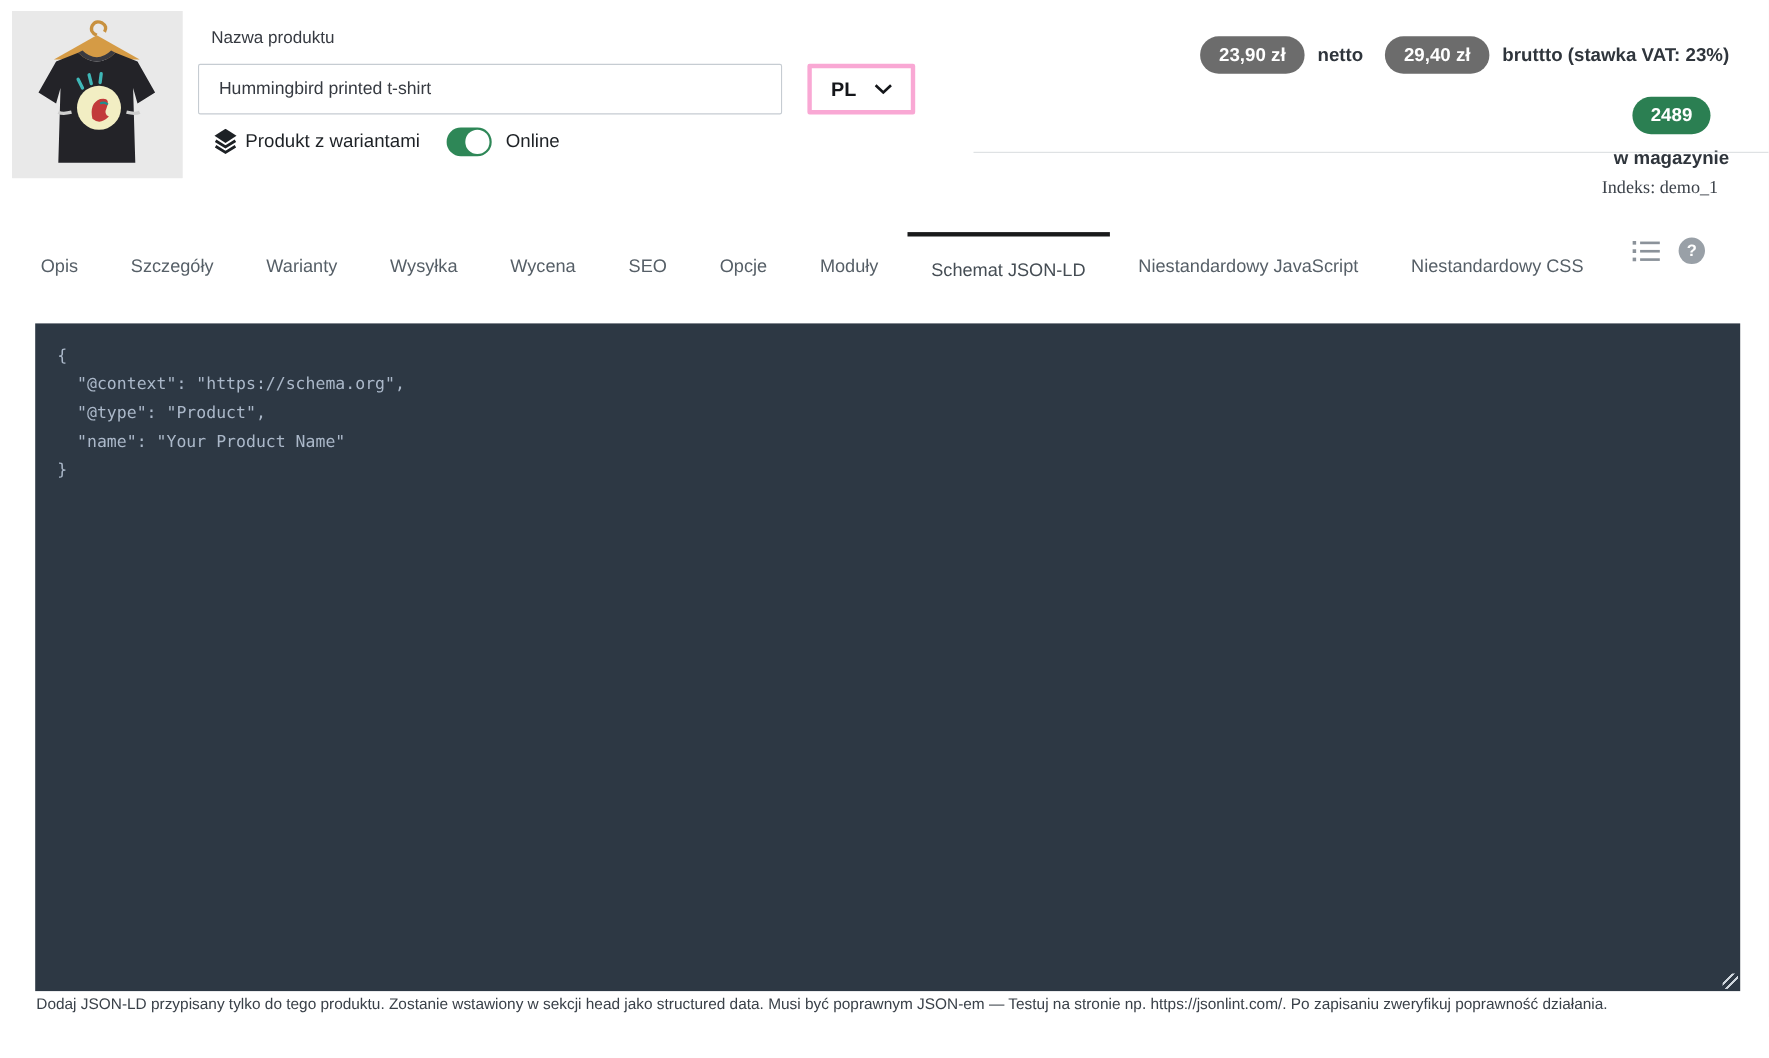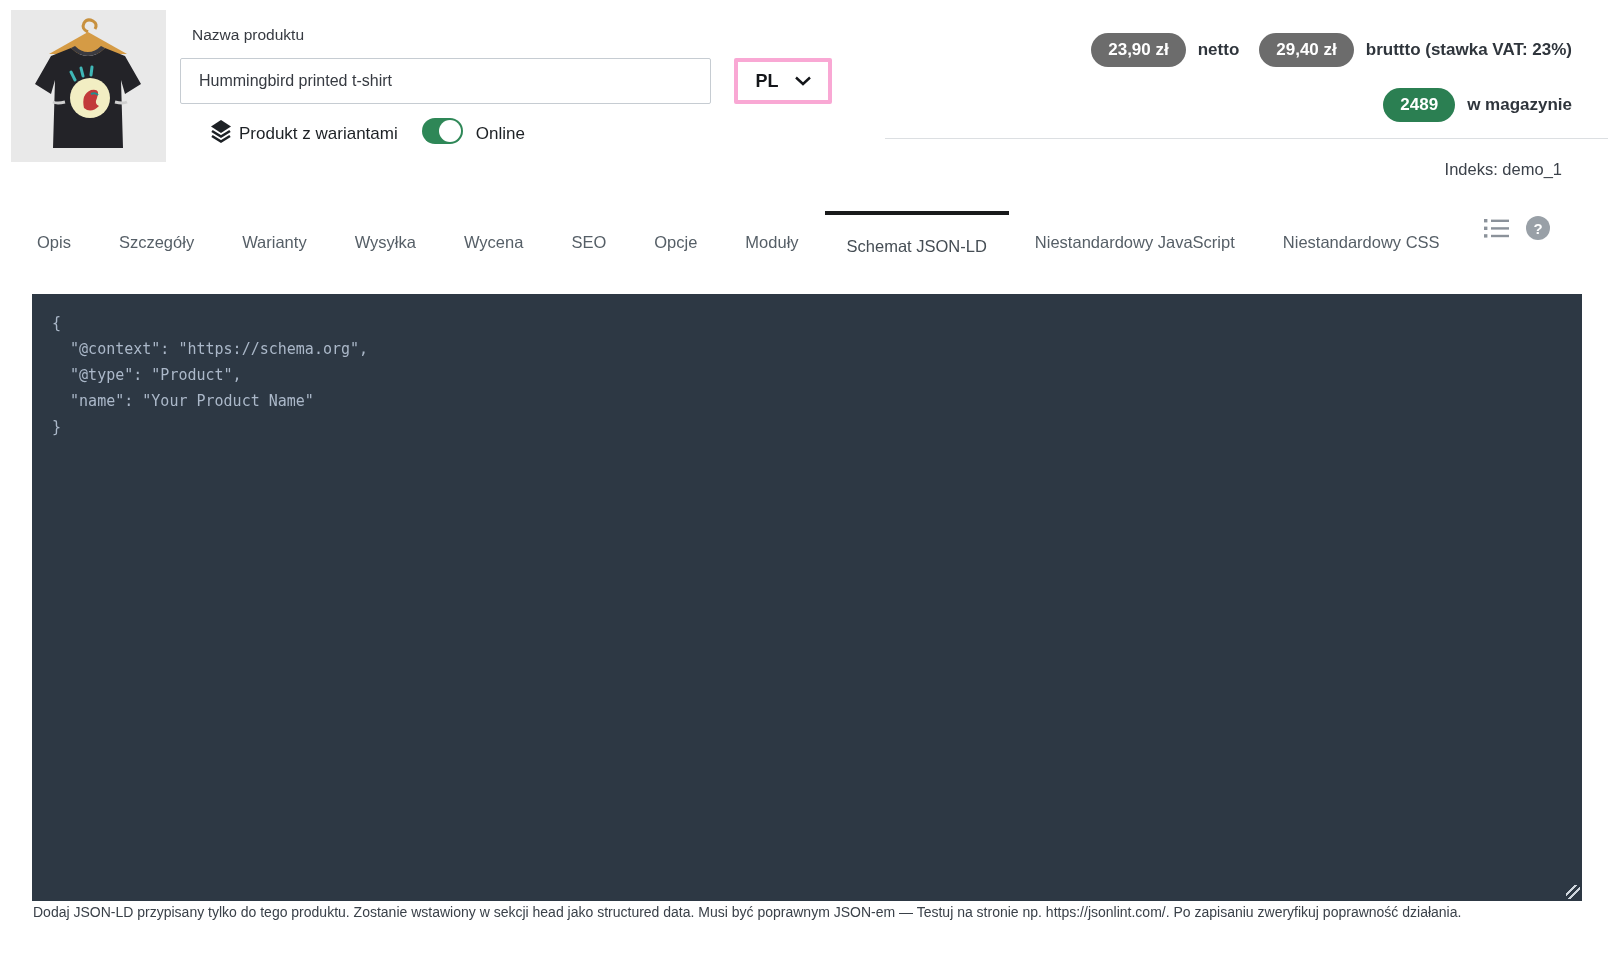--- a/index.html
+++ b/index.html
@@ -10,39 +10,39 @@
   
   .thumb { position:absolute; left:11px; top:10px; width:155px; height:152px; background:#e9e9e9; cursor:pointer; }
   .name-label { position:absolute; left:192px; top:26px; font-size:15.5px; color:#363a41; }
   .name-input { position:absolute; left:180px; top:58px; width:531px; height:46px;
     border:1px solid #c6ccd2; border-radius:2px; background:#fff; padding:0 18px;
     font-family:"Liberation Sans", sans-serif; font-size:16px; color:#363a41; }
   .lang-select { position:absolute; left:734px; top:58px; width:98px; height:46px;
     border:4px solid #f9a8d4; border-radius:2px; background:#fff; display:flex;
     align-items:center; justify-content:center; gap:16px; cursor:pointer; }
   .lang-select .code { font-size:18px; font-weight:bold; color:#14161a; }
-  .variants-row { position:absolute; left:210px; top:114px; display:flex; align-items:flex-end; height:30px; }
+  .variants-row { position:absolute; left:194px; top:114px; display:flex; align-items:center; height:30px; }
   .variants-row .v-icon { display:flex; margin-right:7px; }
   .variants-label { font-size:17px; color:#1d2125; }
   .toggle { position:relative; margin-left:24px; width:41px; height:26px; border-radius:13px;
     background:#2e8757; cursor:pointer; flex:0 0 auto; }
   .toggle .knob { position:absolute; right:2px; top:2px; width:22px; height:22px;
     border-radius:50%; background:#fff; }
   .online-label { margin-left:13px; font-size:17px; color:#1d2125; }
 
   
   .price-row { position:absolute; right:36px; top:33px; display:flex; align-items:center; gap:12px; }
-  .stock-row { position:absolute; right:36px; top:88px; display:flex; align-items:center; gap:12px; }
+  .stock-row { position:absolute; right:36px; top:88px; display:flex; align-items:center; gap:12px;flex-direction:column; }
   .pill { display:inline-block; padding:7px 17px; border-radius:18px; color:#fff;
     font-size:17px; font-weight:bold; line-height:20px; }
   .pill.gray { background:#6c6c6c; }
   .pill.green { background:#2b7f52; }
   .price-caption { font-size:17px; font-weight:bold; color:#2f353c; }
   .hr-right { position:absolute; left:885px; right:0; top:138px; height:1px; background:#dcdfe2; }
-  .index-ref { position:absolute; right:46px; top:160px; font-size:16.5px; color:#3c424a; }
+  .index-ref { position:absolute; right:46px; top:160px; font-size:16.5px; color:#3c424a;font-family:Liberation Serif, serif; }
 
   
   .tabbar { position:absolute; left:37px; top:232px; display:flex; align-items:flex-start; gap:48px; }
   .tab { position:relative; font-size:16.5px; color:#565f67; cursor:pointer; white-space:nowrap; line-height:20px; }
   .tab.active { color:#454d54; transform:translateY(4px); }
   .tab.active::before { content:""; position:absolute; left:-22px; right:-22px; top:-25px;
     height:4px; background:#191a1b; }
   .tab-tools { position:absolute; right:58px; top:216px; display:flex; align-items:center; gap:17px; }
   .list-icon { cursor:pointer; display:block; }
   .help-icon { width:24px; height:24px; border-radius:50%; background:#99a0a7; color:#fff;

